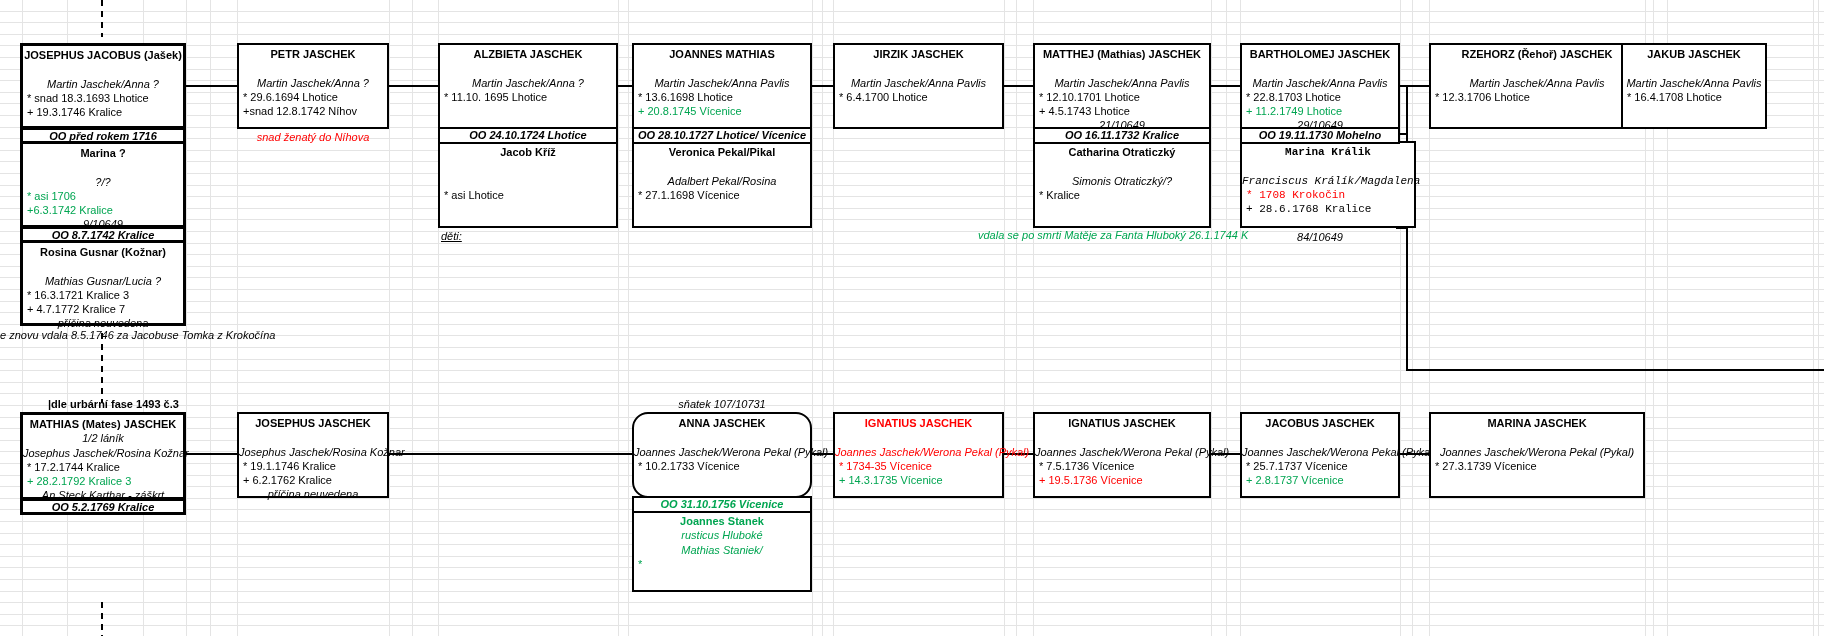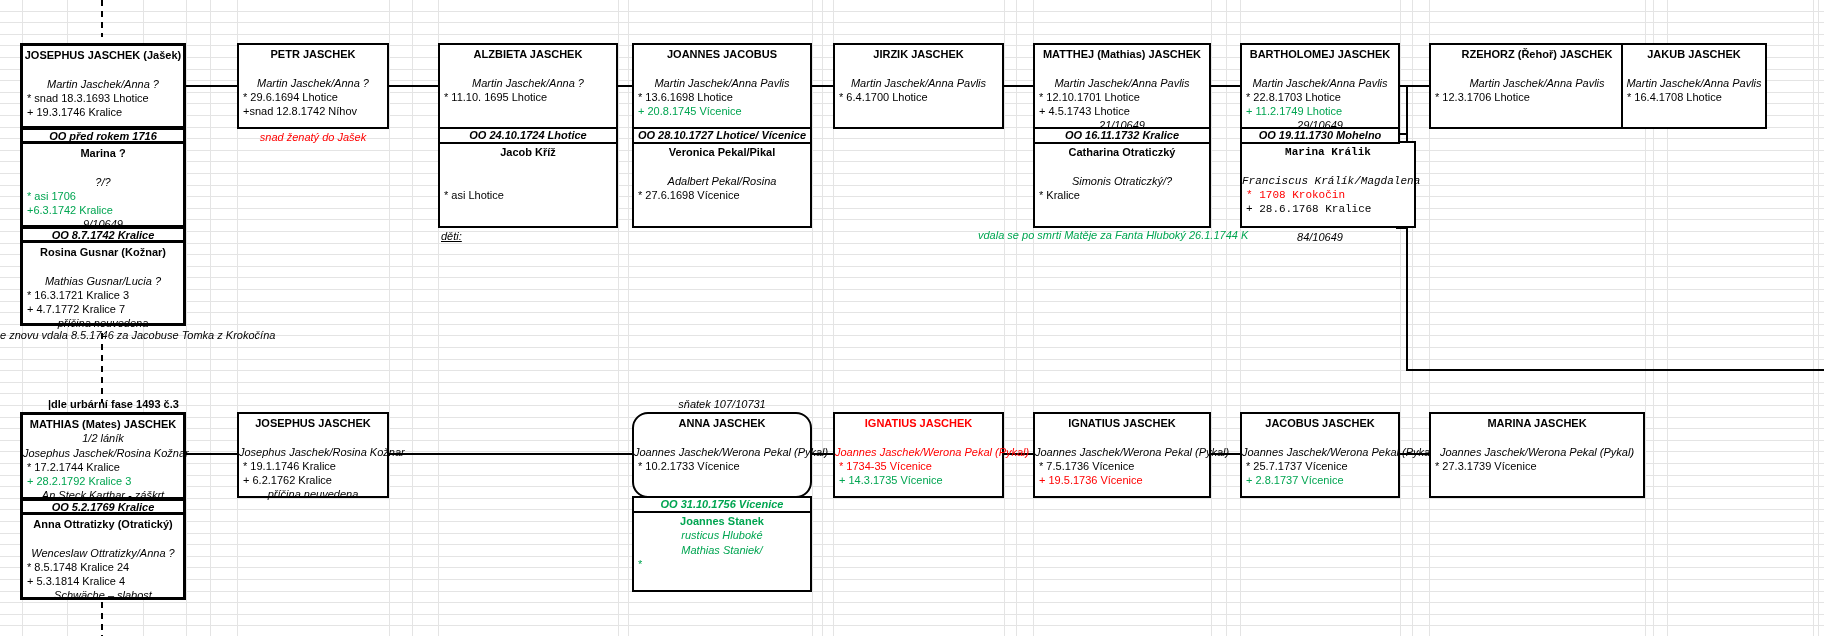--- a/index.html
+++ b/index.html
@@ -36,21 +36,21 @@
   <div class="rail" style="left:186px;top:453px;width:1243px;height:2px;"></div>
   <div class="rail" style="left:1406px;top:85px;width:2px;height:286px;"></div>
   <div class="rail" style="left:1406px;top:369px;width:418px;height:2px;"></div>
   <div class="rail" style="left:1396px;top:133px;width:12px;height:2px;"></div>
   <div class="rail" style="left:1396px;top:227px;width:12px;height:2px;"></div>
   <div class="dashv" style="left:101px;top:0;height:37px;"></div>
   <div class="dashv" style="left:101px;top:333px;height:70px;"></div>
   <div class="dashv" style="left:101px;top:602px;height:34px;"></div>
 
   <div class="box thick" style="left:20px;top:43px;width:166px;height:86px;">
-    <div class="rl b">JOSEPHUS JASCHEK (Jašek)</div>
+    <div class="rl b">JOSEPHUS JACOBUS (Jašek)</div>
     <div class="rl"></div>
     <div class="rl it">Martin Jaschek/Anna ?</div>
     <div class="rl l">* snad 18.3.1693 Lhotice</div>
     <div class="rl l">+  19.3.1746 Kralice</div>
   </div>
   <div class="oo thick" style="left:20px;top:127px;width:166px;height:17px;">OO před rokem 1716</div>
   <div class="box thick" style="left:20px;top:141px;width:166px;height:87px;">
     <div class="rl b">Marina ?</div>
     <div class="rl"></div>
     <div class="rl it">?/?</div>
@@ -69,51 +69,51 @@
   </div>
   <div class="note it" style="left:0;top:329px;">e znovu vdala 8.5.1746 za Jacobuse Tomka z Krokočína</div>
 
   <div class="box" style="left:237px;top:43px;width:152px;height:86px;">
     <div class="rl b">PETR JASCHEK</div>
     <div class="rl"></div>
     <div class="rl it">Martin Jaschek/Anna ?</div>
     <div class="rl l">* 29.6.1694 Lhotice</div>
     <div class="rl l">+snad 12.8.1742 Níhov</div>
   </div>
-  <div class="note c it red" style="left:237px;top:131px;width:152px;">snad ženatý do Jašek</div>
+  <div class="note c it red" style="left:237px;top:131px;width:152px;">snad ženatý do Níhova</div>
 
   <div class="box" style="left:438px;top:43px;width:180px;height:86px;">
     <div class="rl b">ALZBIETA JASCHEK</div>
     <div class="rl"></div>
     <div class="rl it">Martin Jaschek/Anna ?</div>
     <div class="rl l">* 11.10. 1695 Lhotice</div>
   </div>
   <div class="oo" style="left:438px;top:127px;width:180px;height:17px;">OO 24.10.1724 Lhotice</div>
   <div class="box" style="left:438px;top:141px;width:180px;height:87px;">
     <div class="rl b">Jacob Kříž</div>
     <div class="rl"></div>
     <div class="rl"></div>
     <div class="rl l">* asi Lhotice</div>
   </div>
   <div class="note it u" style="left:441px;top:230px;">děti:</div>
 
   <div class="note c it" style="left:648px;top:29px;width:180px;margin-top:36px;">sňatek 70/10731</div>
   <div class="box" style="left:632px;top:43px;width:180px;height:86px;">
-    <div class="rl b">JOANNES JACOBUS</div>
+    <div class="rl b">JOANNES MATHIAS</div>
     <div class="rl"></div>
     <div class="rl it">Martin Jaschek/Anna Pavlis</div>
     <div class="rl l">* 13.6.1698 Lhotice</div>
     <div class="rl l green">+ 20.8.1745 Vícenice</div>
   </div>
   <div class="oo" style="left:632px;top:127px;width:180px;height:17px;">OO 28.10.1727 Lhotice/ Vícenice</div>
   <div class="box" style="left:632px;top:141px;width:180px;height:87px;">
     <div class="rl b">Veronica Pekal/Pikal</div>
     <div class="rl"></div>
     <div class="rl it">Adalbert Pekal/Rosina</div>
-    <div class="rl l">* 27.6.1698 Vícenice</div>
+    <div class="rl l">* 27.1.1698 Vícenice</div>
   </div>
 
   <div class="box" style="left:833px;top:43px;width:171px;height:86px;">
     <div class="rl b">JIRZIK JASCHEK</div>
     <div class="rl"></div>
     <div class="rl it">Martin Jaschek/Anna Pavlis</div>
     <div class="rl l">* 6.4.1700 Lhotice</div>
   </div>
 
   <div class="box" style="left:1033px;top:43px;width:178px;height:86px;">
@@ -168,28 +168,20 @@
   <div class="note b" style="left:48px;top:398px;">|dle urbární fase 1493 č.3</div>
   <div class="box thick" style="left:20px;top:412px;width:166px;height:88px;">
     <div class="rl b">MATHIAS (Mates) JASCHEK</div>
     <div class="rl it">1/2 láník</div>
     <div class="rl it">Josephus Jaschek/Rosina Kožnar</div>
     <div class="rl l">* 17.2.1744 Kralice</div>
     <div class="rl l green">+ 28.2.1792 Kralice 3</div>
     <div class="rl it">An Steck Karthar - záškrt</div>
   </div>
   <div class="oo thick" style="left:20px;top:498px;width:166px;height:17px;">OO 5.2.1769 Kralice</div>
-  <div class="box thick" style="left:20px;top:512px;width:166px;height:88px;">
-    <div class="rl b">Anna Ottratizky (Otratický)</div>
-    <div class="rl"></div>
-    <div class="rl it">Wenceslaw Ottratizky/Anna ?</div>
-    <div class="rl l">* 8.5.1748 Kralice 24</div>
-    <div class="rl l">+ 5.3.1814 Kralice 4</div>
-    <div class="rl it">Schwäche – slabost</div>
-  </div>
 
   <div class="box" style="left:237px;top:412px;width:152px;height:86px;">
     <div class="rl b">JOSEPHUS JASCHEK</div>
     <div class="rl"></div>
     <div class="rl it">Josephus Jaschek/Rosina Kožnar</div>
     <div class="rl l">* 19.1.1746 Kralice</div>
     <div class="rl l">+ 6.2.1762 Kralice</div>
     <div class="rl it">příčina neuvedena</div>
   </div>
 

